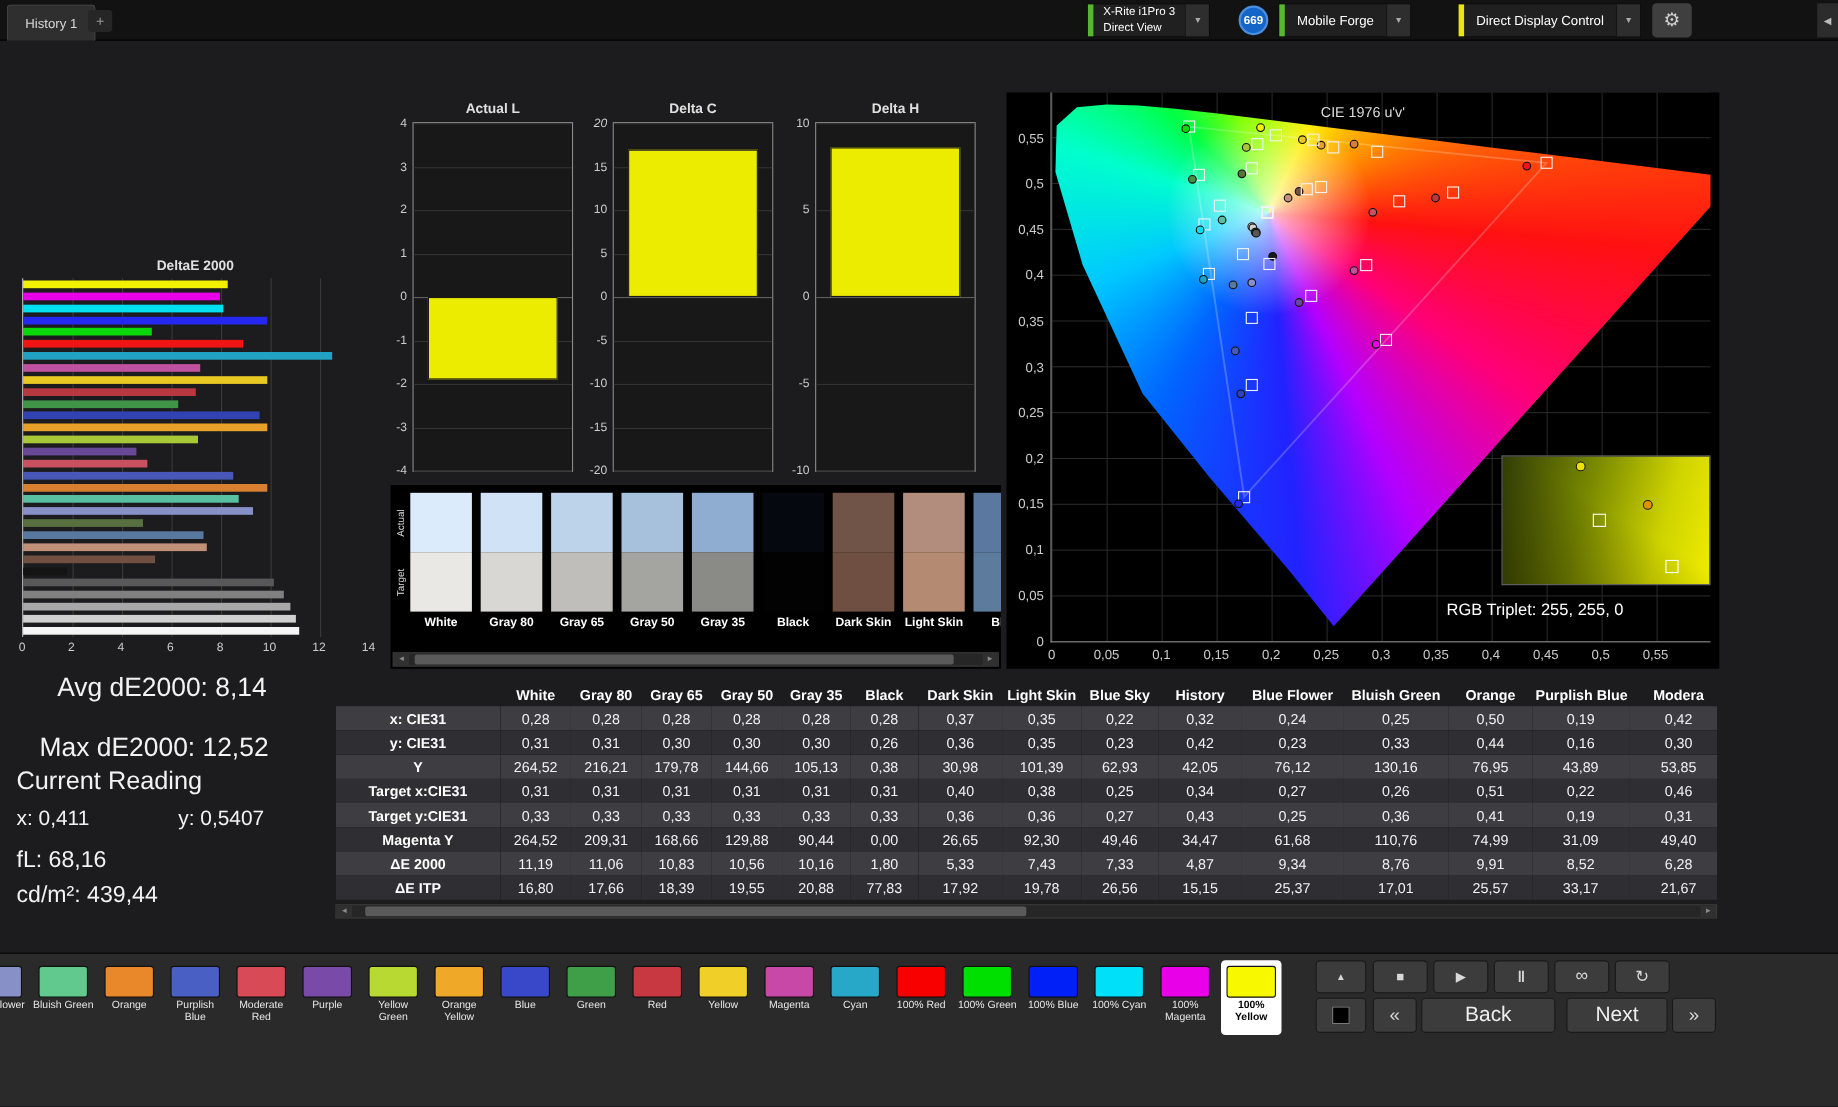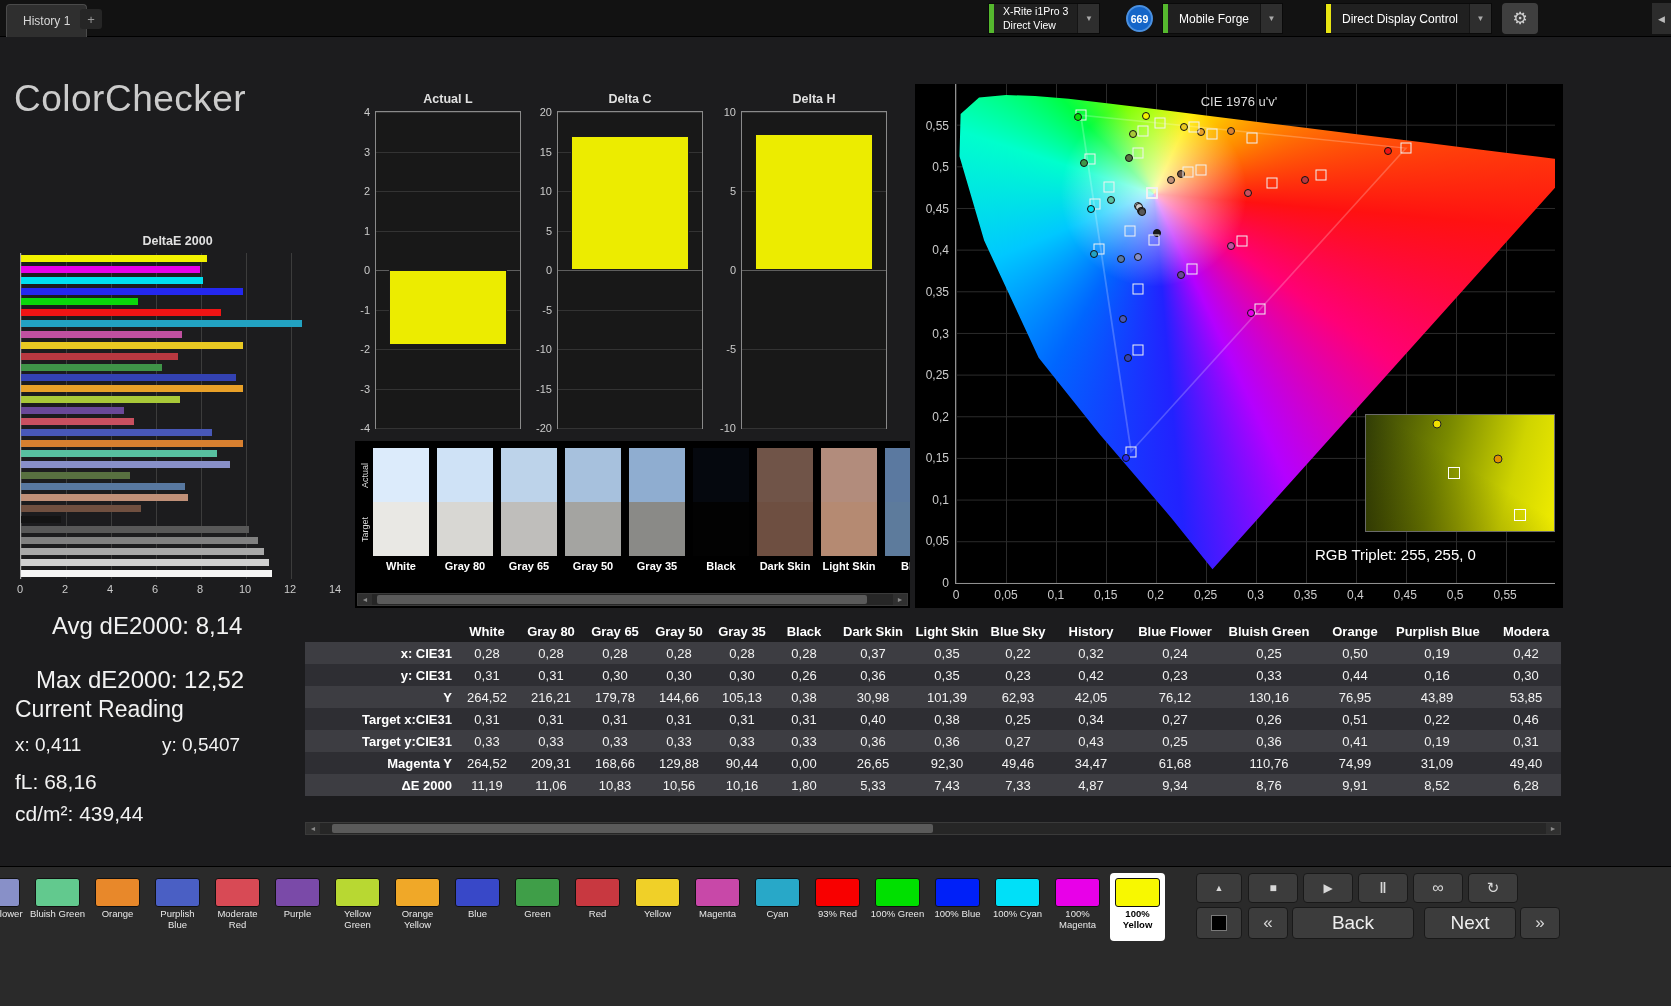--- a/index.html
+++ b/index.html
@@ -88,21 +88,21 @@
   .stat-fl{left:15px;top:770px;font-size:21px}
   .stat-cd{left:15px;top:802px;font-size:21px}
 
   
   .tablewrap{position:absolute;left:305px;top:621px;width:1256px;height:199px;overflow:hidden}
   .tablewrap table{border-collapse:collapse;table-layout:fixed;width:1266px}
   .tablewrap th{color:#fff;font-size:13px;font-weight:bold;padding:2px 3px;white-space:nowrap;height:21px;overflow:hidden;text-align:center}
   .tablewrap td{color:#f2f2f2;font-size:13px;text-align:center;padding:0 3px;white-space:nowrap;height:22px;overflow:hidden}
   .tablewrap tbody tr:nth-child(odd){background:#3d3d42}
   .tablewrap tbody tr:nth-child(even){background:#2e2e33}
-  .tablewrap th.rowh{text-align:right;}
+  .tablewrap th.rowh{text-align:center;}
 
   
   .bottombar{position:absolute;left:0;top:866px;width:1671px;height:140px;background:#2a2a2a;border-top:1px solid #000}
   .patches{position:absolute;left:-30px;top:6px;display:flex;gap:5px}
   .patch-btn{width:55px;height:68px;border-radius:4px;padding-top:5px;flex:none}
   .patch-btn.selected{background:#fff}
   .patch-swatch{width:45px;height:29px;margin:0 auto;border-radius:3px;border:1px solid #111}
   .patch-label{margin-top:2px;text-align:center;color:#e8e8e8;font-size:9.5px;line-height:1.12}
   .patch-btn.selected .patch-label{color:#000;font-weight:bold}
   .btn{position:absolute;background:#3c3c3c;border:1px solid #191919;border-radius:4px;color:#d8d8d8;display:flex;align-items:center;justify-content:center}
@@ -143,21 +143,20 @@
     </div>
 
     <div class="gear-btn" style="left:1502px">
         <span>⚙</span>
       </div>
     <div class="collapse-btn">
         <span>◀</span>
       </div>
   </div>
 
-  <div class="page-title">ColorChecker</div>
 
   <div class="de-wrap">
     <div class="de-title">DeltaE 2000</div>
     <div class="de-plot">
         <div class="de-bar" style="width: 59.2857%; background: rgb(242, 242, 0);"></div>
         <div class="de-bar" style="width: 57.1429%; background: rgb(232, 0, 232);"></div>
         <div class="de-bar" style="width: 57.8571%; background: rgb(0, 223, 240);"></div>
         <div class="de-bar" style="width: 70.7143%; background: rgb(36, 40, 240);"></div>
         <div class="de-bar" style="width: 37.1429%; background: rgb(10, 216, 10);"></div>
         <div class="de-bar" style="width: 63.5714%; background: rgb(240, 20, 20);"></div>
@@ -219,21 +218,21 @@
         <div class="dc-tick" style="top: 87.5%;">-3</div>
         <div class="dc-grid" style="top: 100%;"></div>
         <div class="dc-tick" style="top: 100%;">-4</div>
         <div class="dc-bar" style="background: rgb(236, 236, 0); top: 50%; height: 23.75%;"></div>
       </div>
   </div>
   <div class="dc" style="left:557px">
     <div class="dc-title">Delta C</div>
     <div class="dc-box">
         <div class="dc-grid" style="top: 0%;"></div>
-        <div class="dc-tick" style="top: 0%;">20</div>
+        <div class="dc-tick" style="top: 0%; font-style: italic;">20</div>
         <div class="dc-grid" style="top: 12.5%;"></div>
         <div class="dc-tick" style="top: 12.5%;">15</div>
         <div class="dc-grid" style="top: 25%;"></div>
         <div class="dc-tick" style="top: 25%;">10</div>
         <div class="dc-grid" style="top: 37.5%;"></div>
         <div class="dc-tick" style="top: 37.5%;">5</div>
         <div class="dc-grid dc-zero" style="top: 50%;"></div>
         <div class="dc-tick" style="top: 50%;">0</div>
         <div class="dc-grid" style="top: 62.5%;"></div>
         <div class="dc-tick" style="top: 62.5%;">-5</div>
@@ -591,20 +590,38 @@
             <td>5,33</td>
             <td>7,43</td>
             <td>7,33</td>
             <td>4,87</td>
             <td>9,34</td>
             <td>8,76</td>
             <td>9,91</td>
             <td>8,52</td>
             <td>6,28</td>
           </tr>
+          <tr>
+            <th class="rowh">ΔE ITP</th>
+            <td>16,80</td>
+            <td>17,66</td>
+            <td>18,39</td>
+            <td>19,55</td>
+            <td>20,88</td>
+            <td>77,83</td>
+            <td>17,92</td>
+            <td>19,78</td>
+            <td>26,56</td>
+            <td>15,15</td>
+            <td>25,37</td>
+            <td>17,01</td>
+            <td>25,57</td>
+            <td>33,17</td>
+            <td>21,67</td>
+          </tr>
         </tbody>
       </table>
   </div>
   <div class="hscroll" style="left:305px;top:822px;width:1256px">
     <div class="hs-arrow">◄</div>
     <div class="hs-track">
         <div class="hs-thumb" style="left:1%;width:49%"></div>
       </div>
     <div class="hs-arrow">►</div>
   </div>
@@ -662,21 +679,21 @@
         <div class="patch-btn">
           <div class="patch-swatch" style="background: rgb(200, 72, 168);"></div>
           <div class="patch-label">Magenta</div>
         </div>
         <div class="patch-btn">
           <div class="patch-swatch" style="background: rgb(40, 168, 200);"></div>
           <div class="patch-label">Cyan</div>
         </div>
         <div class="patch-btn">
           <div class="patch-swatch" style="background: rgb(248, 0, 0);"></div>
-          <div class="patch-label">93% Red</div>
+          <div class="patch-label">100% Red</div>
         </div>
         <div class="patch-btn">
           <div class="patch-swatch" style="background: rgb(0, 224, 0);"></div>
           <div class="patch-label">100% Green</div>
         </div>
         <div class="patch-btn">
           <div class="patch-swatch" style="background: rgb(0, 32, 248);"></div>
           <div class="patch-label">100% Blue</div>
         </div>
         <div class="patch-btn">

